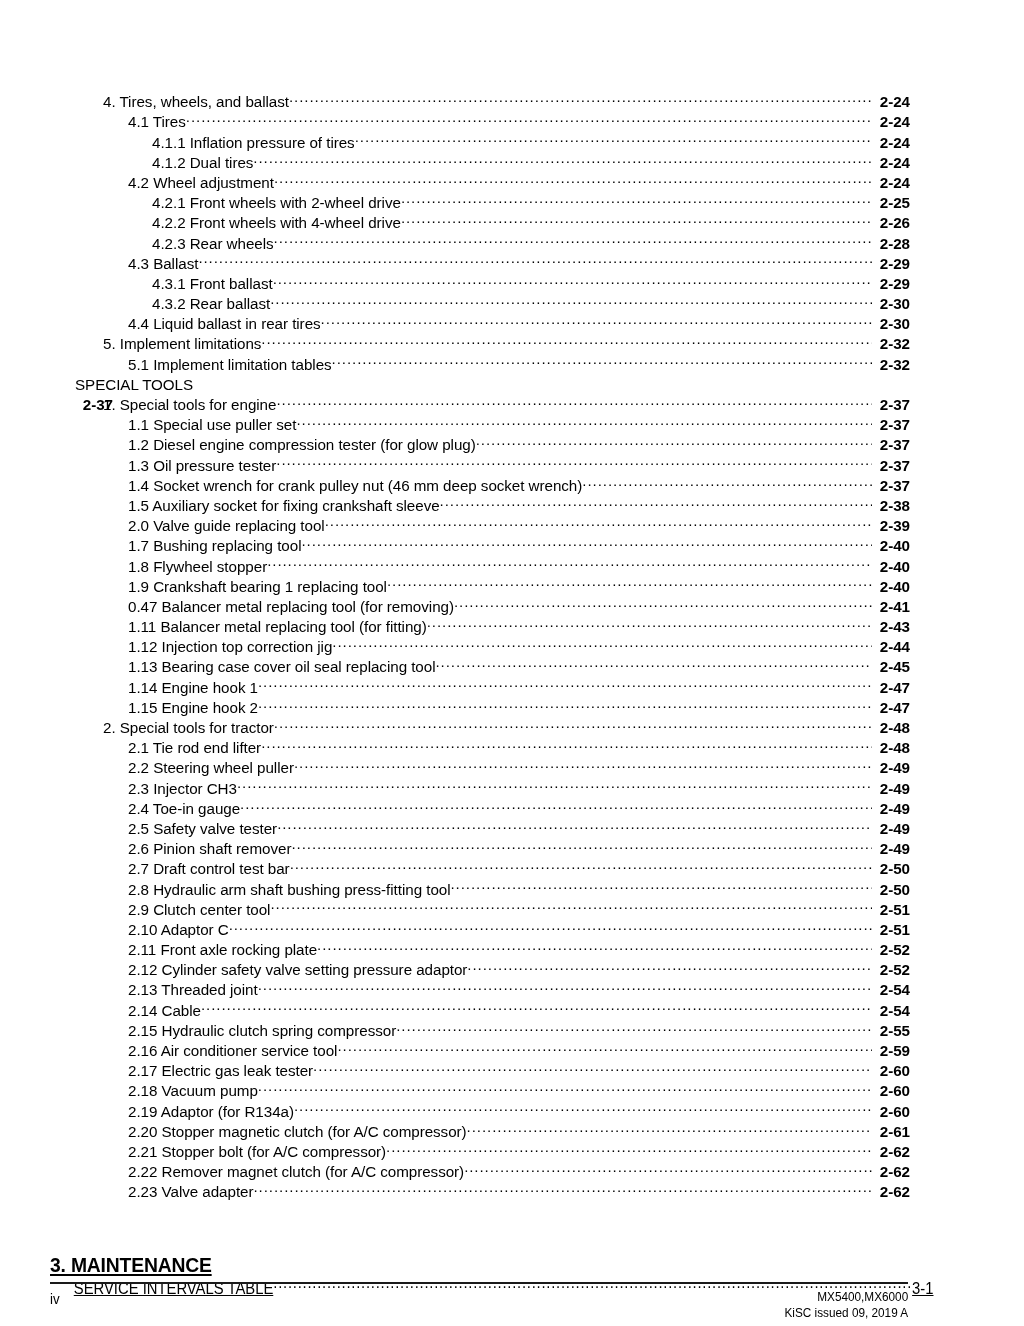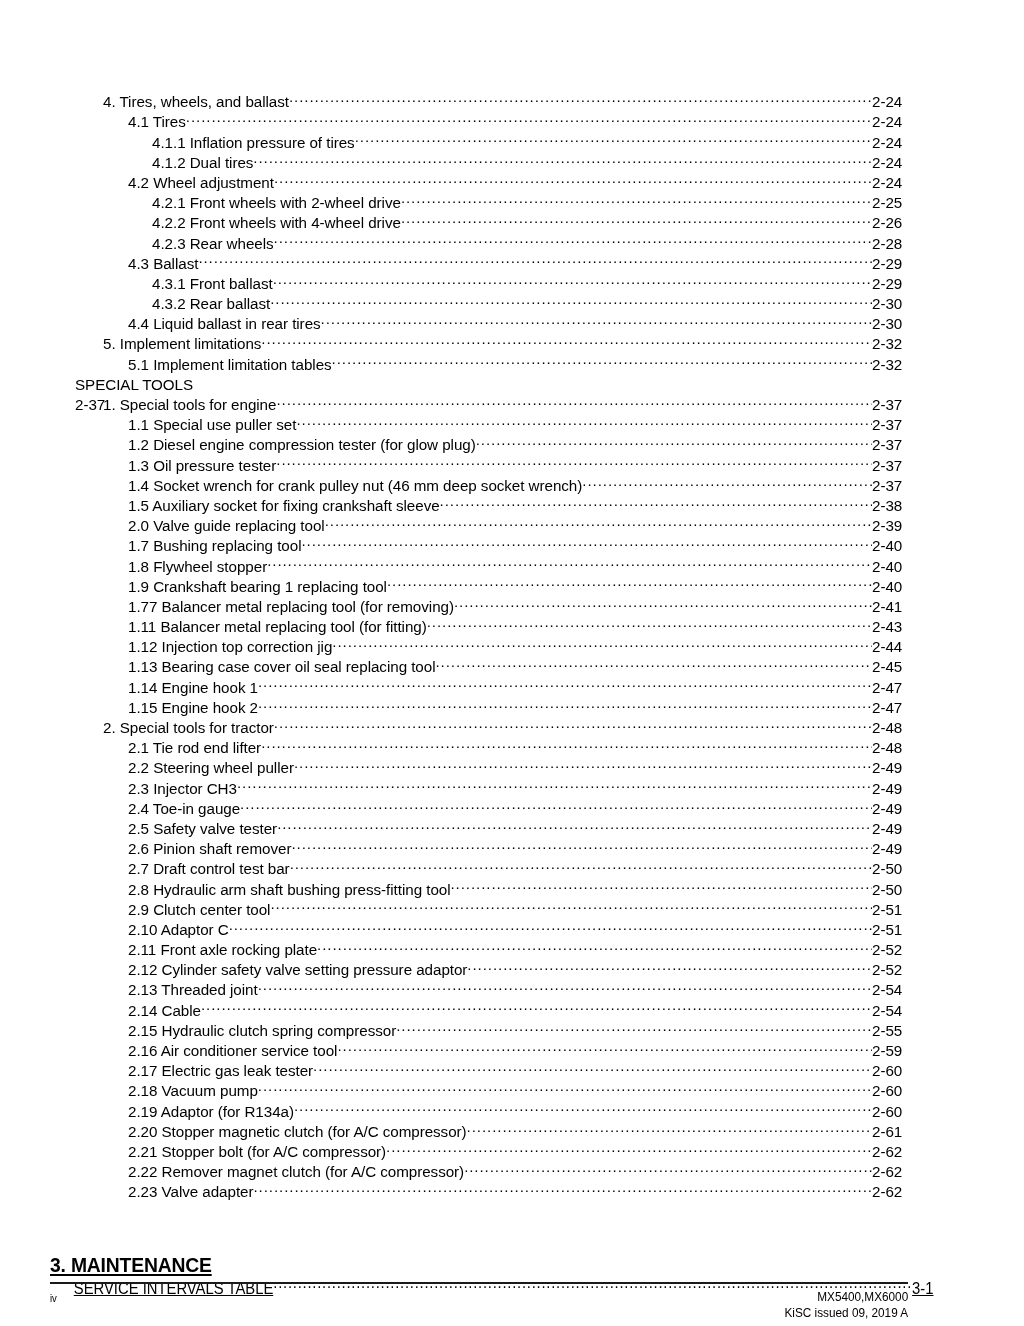--- a/index.html
+++ b/index.html
@@ -63,22 +63,23 @@
     letter-spacing: 0.9px;
     color: #000;
     position: absolute;
     left: 0;
     bottom: 0;
     white-space: nowrap;
   }
 
   .toc-line .pagenum {
     flex: 0 0 auto;
-    text-align: left;
+    text-align: right;
     min-width: 38px;
+    font-weight: bold;
   }
 
   
   .lvl-0 { padding-left: 25px; flex-direction: column; }   
   .lvl-1 { padding-left: 53px; }   
   .lvl-2 { padding-left: 78px; }   
   .lvl-3 { padding-left: 102px; }  
 
   
   .chapter-block {
@@ -140,21 +141,21 @@
   .footer {
     position: absolute;
     left: 50px;
     top: 1282px;
     width: 858px;
     display: flex;
     justify-content: space-between;
     align-items: flex-start;
   }
   .footer-left {
-    font-size: 10px;
+    font-size: 14px;
     line-height: 18px;
     transform: scaleX(0.95);
     transform-origin: left top;
   }
   .footer-right {
     text-align: right;
     font-size: 12.4px;
     line-height: 15.5px;
     transform: scaleX(0.95);
     transform-origin: right top;
@@ -285,21 +286,21 @@
         <span class="label">1.8 Flywheel stopper</span>
         <span class="leader"></span>
         <span class="pagenum">2-40</span>
       </div>
       <div class="toc-line lvl-2">
         <span class="label">1.9 Crankshaft bearing 1 replacing tool</span>
         <span class="leader"></span>
         <span class="pagenum">2-40</span>
       </div>
       <div class="toc-line lvl-2">
-        <span class="label">1.77 Balancer metal replacing tool (for removing)</span>
+        <span class="label">0.47 Balancer metal replacing tool (for removing)</span>
         <span class="leader"></span>
         <span class="pagenum">2-41</span>
       </div>
       <div class="toc-line lvl-2">
         <span class="label">1.11 Balancer metal replacing tool (for fitting)</span>
         <span class="leader"></span>
         <span class="pagenum">2-43</span>
       </div>
       <div class="toc-line lvl-2">
         <span class="label">1.12 Injection top correction jig</span>

